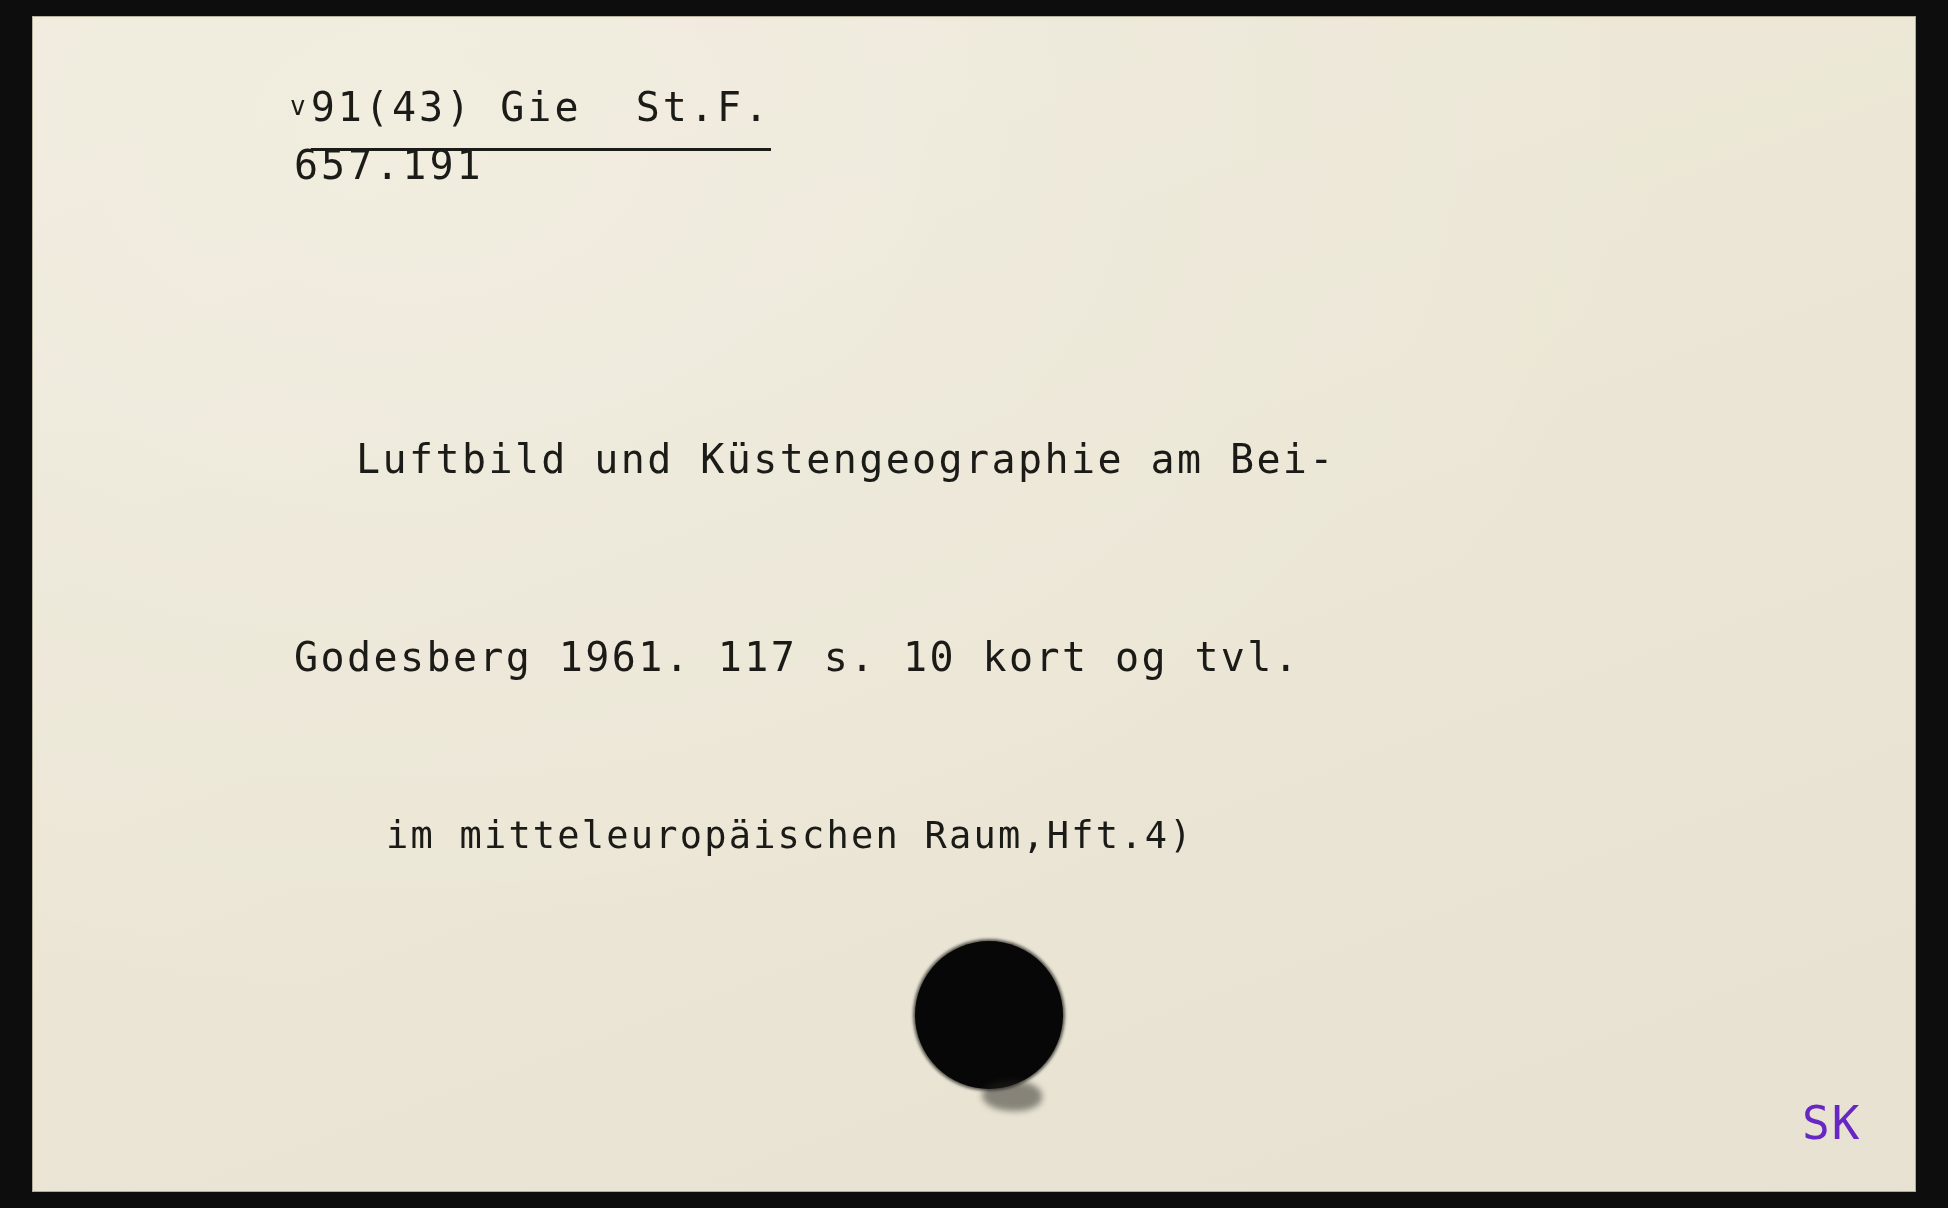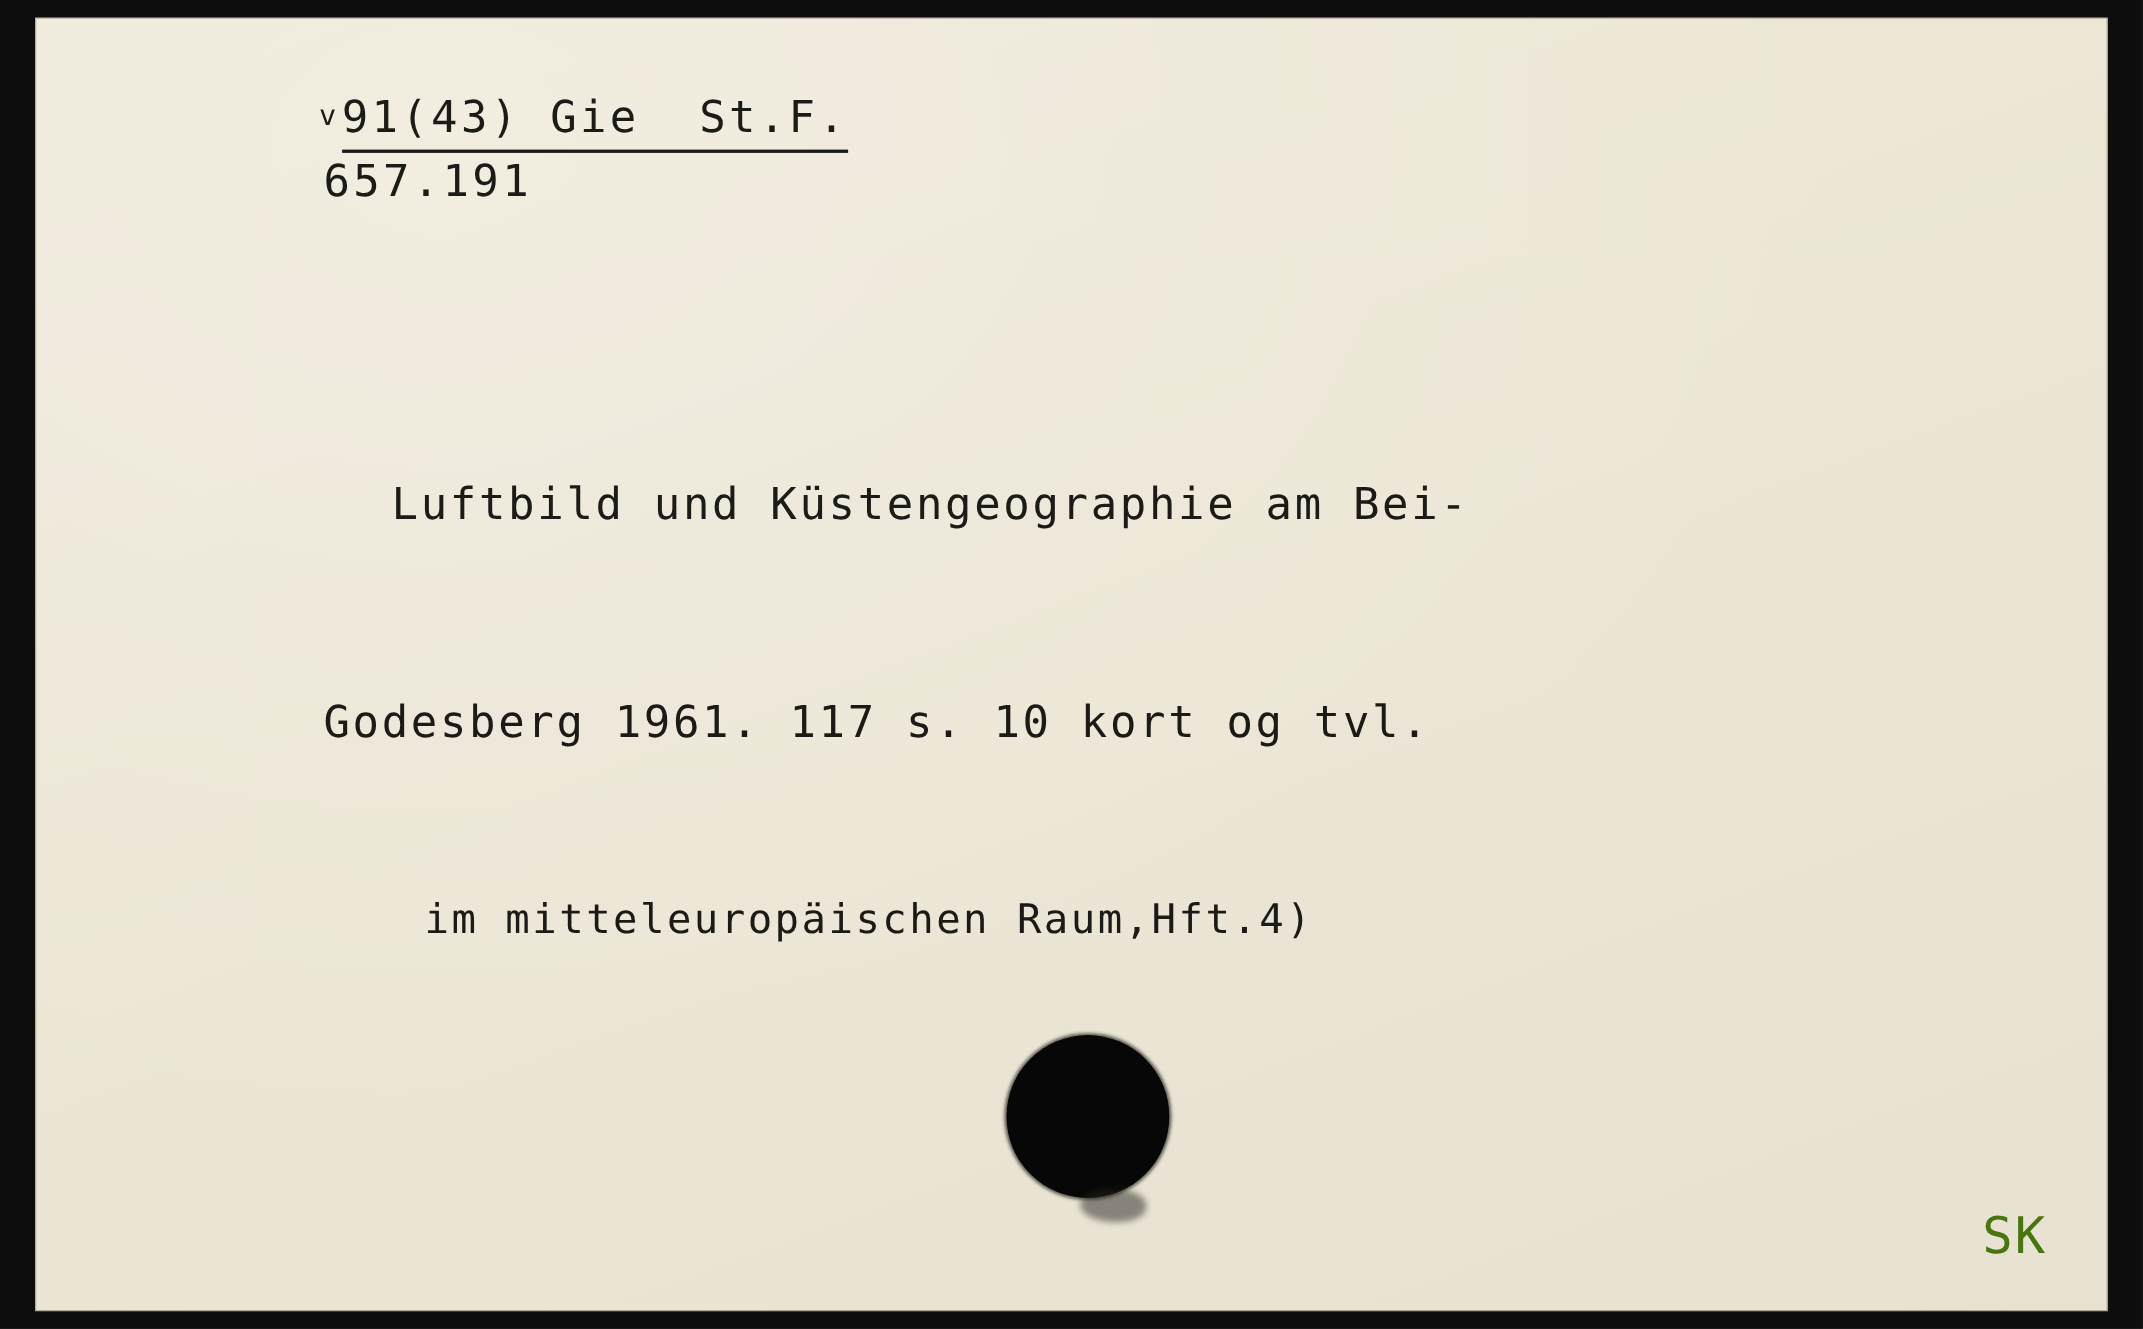--- a/index.html
+++ b/index.html
@@ -52,21 +52,21 @@
     font-size: 40px;
     letter-spacing: 3px;
   }
   .shelfmark .tick {
     font-size: 26px;
     vertical-align: 6px;
     margin-right: 2px;
   }
   .shelfmark .underlined {
     border-bottom: 3px solid #1b1b18;
-    padding-bottom: 6px;
+    padding-bottom: 18px;
   }
   .udc {
     left: 262px;
     top: 126px;
     font-size: 40px;
     letter-spacing: 3px;
   }
 
   
   .body-block {
@@ -109,21 +109,21 @@
     filter: blur(3px);
   }
 
   
   .stamp {
     left: 1770px;
     top: 1080px;
     font-size: 46px;
     letter-spacing: 2px;
     font-family: "DejaVu Sans Mono", monospace;
-    color: #4d7c0f;
+    color: #6d28d9;
   }
 </style>
 </head>
 <body>
 
 <div class="page">
   <div class="card">
 
     <div class="typed shelfmark"><span class="tick">v</span><span class="underlined">91(43) Gie  St.F.</span></div>
 

